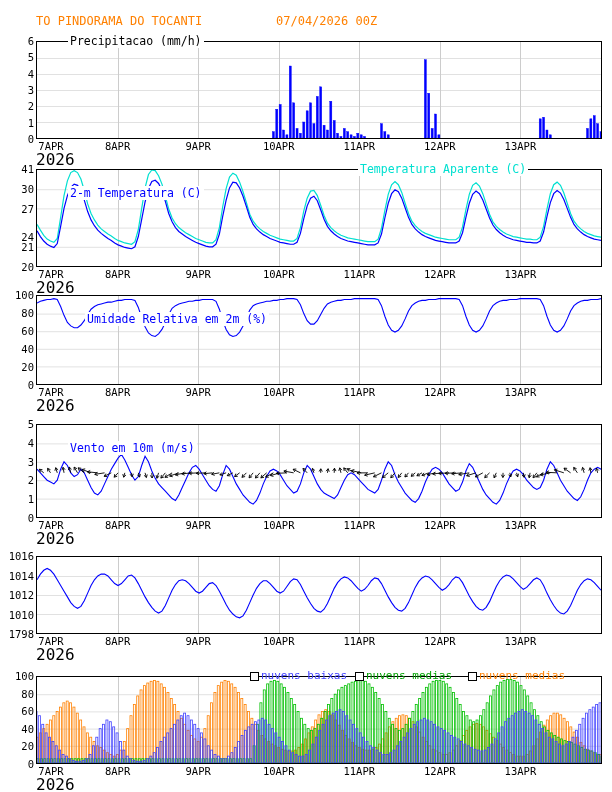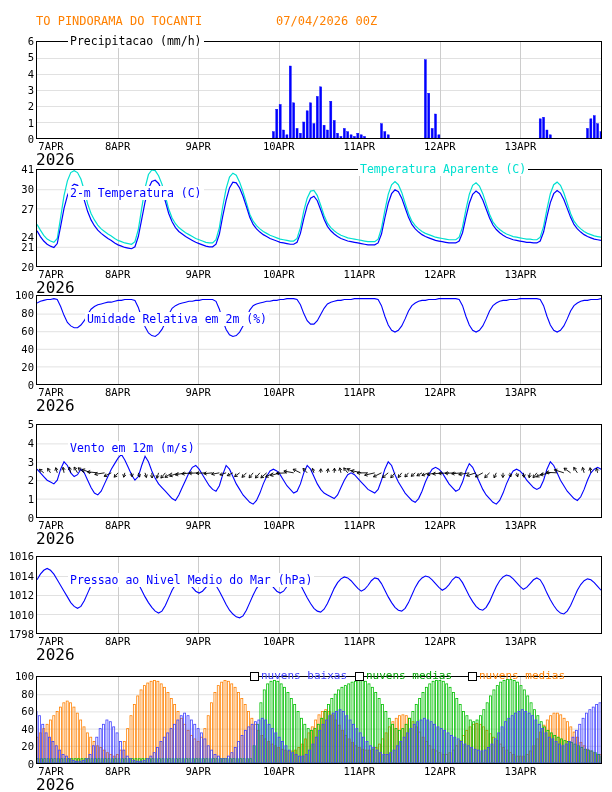--- a/index.html
+++ b/index.html
@@ -445,21 +445,21 @@
         <line x1="545.53" y1="42.41" x2="547.88" y2="44.58" stroke="#000" stroke-width="0.9"></line>
         <line x1="545.53" y1="42.41" x2="544.71" y2="45.50" stroke="#000" stroke-width="0.9"></line>
         <line x1="553.87" y1="47.84" x2="553.09" y2="42.72" stroke="#000" stroke-width="0.9"></line>
         <line x1="553.09" y1="42.72" x2="555.13" y2="45.18" stroke="#000" stroke-width="0.9"></line>
         <line x1="553.09" y1="42.72" x2="551.87" y2="45.68" stroke="#000" stroke-width="0.9"></line>
         <line x1="560.62" y1="47.84" x2="559.52" y2="43.16" stroke="#000" stroke-width="0.9"></line>
         <line x1="559.52" y1="43.16" x2="561.76" y2="45.45" stroke="#000" stroke-width="0.9"></line>
         <line x1="559.52" y1="43.16" x2="558.54" y2="46.21" stroke="#000" stroke-width="0.9"></line>
       </svg>
   </div>
-  <div class="ptitle blue" style="left:68px; top:417px;">Vento em 12m (m/s)</div>
+  <div class="ptitle blue" style="left:68px; top:417px;">Vento em 10m (m/s)</div>
   <div class="ywrap" style="left:0; top:424px;">
     <div class="ylab" style="top:0px;">5</div>
     <div class="ylab" style="top:18.8px;">4</div>
     <div class="ylab" style="top:37.6px;">3</div>
     <div class="ylab" style="top:56.4px;">2</div>
     <div class="ylab" style="top:75.2px;">1</div>
     <div class="ylab" style="top:94px;">0</div>
   </div>
   <div class="xaxis" id="x-wind" style="position:absolute;left:0;top:519px;">
       <div class="xlab" style="left: 51px; top: 0px;">7APR</div>
@@ -479,21 +479,20 @@
         <line x1="242.5" y1="0" x2="242.5" y2="76" stroke="#aaaaaa" stroke-width="0.6"></line>
         <line x1="322.5" y1="0" x2="322.5" y2="76" stroke="#aaaaaa" stroke-width="0.6"></line>
         <line x1="403.5" y1="0" x2="403.5" y2="76" stroke="#aaaaaa" stroke-width="0.6"></line>
         <line x1="483.5" y1="0" x2="483.5" y2="76" stroke="#aaaaaa" stroke-width="0.6"></line>
         <line x1="0" y1="57.5" x2="564" y2="57.5" stroke="#cccccc" stroke-width="0.6"></line>
         <line x1="0" y1="38.5" x2="564" y2="38.5" stroke="#cccccc" stroke-width="0.6"></line>
         <line x1="0" y1="19.5" x2="564" y2="19.5" stroke="#cccccc" stroke-width="0.6"></line>
         <polyline points="0.00,22.80 3.38,17.10 6.75,13.30 10.13,11.40 13.51,13.30 16.89,17.10 20.26,22.80 23.64,28.50 27.02,34.20 30.40,39.90 33.77,45.60 37.15,49.40 40.53,51.30 43.90,49.40 47.28,43.70 50.66,36.10 54.04,28.50 57.41,22.80 60.79,19.00 64.17,17.10 67.54,17.10 70.92,19.00 74.30,22.80 77.68,26.60 81.05,28.50 84.43,26.60 87.81,22.80 91.19,19.00 94.56,18.05 97.94,20.90 101.32,26.60 104.69,33.25 108.07,39.90 111.45,45.60 114.83,50.35 118.20,54.15 121.58,56.05 124.96,54.15 128.34,48.45 131.71,40.85 135.09,33.25 138.47,27.55 141.84,23.75 145.22,22.80 148.60,23.75 151.98,26.60 155.35,30.40 158.73,34.20 162.11,36.10 165.49,34.20 168.86,30.40 172.24,26.60 175.62,25.65 178.99,28.50 182.37,34.20 185.75,40.85 189.13,47.50 192.50,53.20 195.88,57.00 199.26,59.85 202.63,60.80 206.01,58.90 209.39,53.20 212.77,45.60 216.14,38.00 219.52,31.35 222.90,26.60 226.28,23.75 229.65,23.75 233.03,26.60 236.41,30.40 239.78,34.20 243.16,36.10 246.54,34.20 249.92,29.45 253.29,24.70 256.67,21.85 260.05,22.80 263.43,27.55 266.80,34.20 270.18,40.85 273.56,46.55 276.93,51.30 280.31,54.15 283.69,55.10 287.07,52.25 290.44,46.55 293.82,38.95 297.20,31.35 300.57,25.65 303.95,21.85 307.33,19.95 310.71,20.90 314.08,23.75 317.46,27.55 320.84,31.35 324.22,34.20 327.59,32.30 330.97,28.50 334.35,23.75 337.72,20.90 341.10,21.85 344.48,26.60 347.86,33.25 351.23,39.90 354.61,45.60 357.99,50.35 361.37,53.20 364.74,54.15 368.12,51.30 371.50,45.60 374.87,38.00 378.25,30.40 381.63,24.70 385.01,20.90 388.38,19.00 391.76,19.95 395.14,22.80 398.51,26.60 401.89,30.40 405.27,33.25 408.65,31.35 412.02,27.55 415.40,22.80 418.78,19.95 422.16,20.90 425.53,25.65 428.91,32.30 432.29,38.95 435.66,44.65 439.04,49.40 442.42,52.25 445.80,53.20 449.17,50.35 452.55,44.65 455.93,37.05 459.31,29.45 462.68,23.75 466.06,19.95 469.44,18.05 472.81,19.00 476.19,21.85 479.57,25.65 482.95,29.45 486.32,32.30 489.70,30.40 493.08,26.60 496.46,22.80 499.83,20.90 503.21,22.80 506.59,28.50 509.96,36.10 513.34,42.75 516.72,48.45 520.10,53.20 523.47,56.05 526.85,57.00 530.23,54.15 533.60,48.45 536.98,40.85 540.36,33.25 543.74,27.55 547.11,23.75 550.49,21.85 553.87,22.80 557.25,25.65 560.62,29.45 564.00,33.25" fill="none" stroke="#0000ff" stroke-width="1.1"></polyline>
       </svg>
   </div>
-  <div class="ptitle blue" style="left:68px; top:549px;">Pressao ao Nivel Medio do Mar (hPa)</div>
   <div class="ywrap" style="left:0; top:556px;">
     <div class="ylab" style="top:0px;">1016</div>
     <div class="ylab" style="top:19.5px;">1014</div>
     <div class="ylab" style="top:39px;">1012</div>
     <div class="ylab" style="top:58.5px;">1010</div>
     <div class="ylab" style="top:78px;">1798</div>
   </div>
   <div class="xaxis" id="x-pres" style="position:absolute;left:0;top:635px;">
       <div class="xlab" style="left: 51px; top: 0px;">7APR</div>
       <div class="xlab" style="left: 117.571px; top: 0px;">8APR</div>

